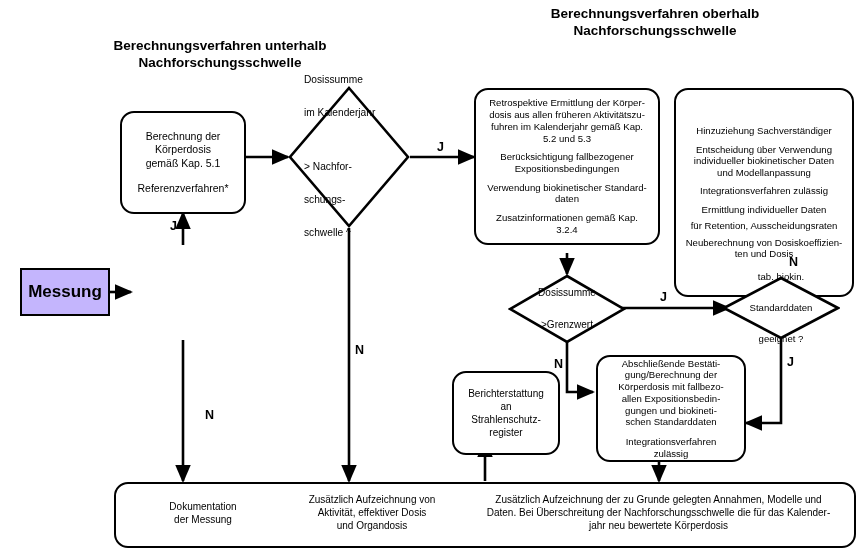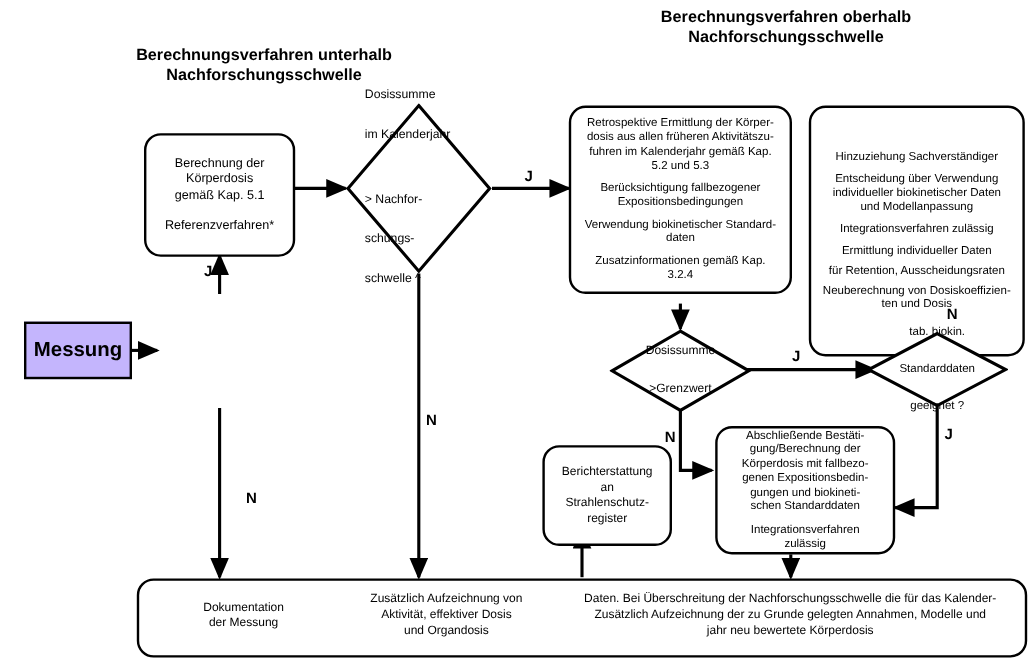--- a/index.html
+++ b/index.html
@@ -159,21 +159,21 @@
       <p>Standarddaten</p>
       <p>geeignet ?</p>
     </div>
   </div>
 
   <div class="node rbox" style="left:596px;top:355px;width:150px;height:107px;padding:3px;">
     <div style="font-size:9.6px;line-height:1.22;">
       <p>Abschließende Bestäti-</p>
       <p>gung/Berechnung der</p>
       <p>Körperdosis mit fallbezo-</p>
-      <p>genen Expositionsbedin-</p>
+      <p>allen Expositionsbedin-</p>
       <p>gungen und biokineti-</p>
       <p>schen Standarddaten</p>
       <p style="height:8px;"></p>
       <p>Integrationsverfahren</p>
       <p>zulässig</p>
     </div>
   </div>
 
   <div class="node rbox" style="left:452px;top:357px;width:108px;height:84px;margin-top:14px;">
     <div style="font-size:10px;line-height:1.3;">
@@ -196,22 +196,22 @@
   <div class="node" style="left:272px;top:485px;width:200px;height:55px;">
     <div style="font-size:10px;line-height:1.3;">
       <p>Zusätzlich Aufzeichnung von</p>
       <p>Aktivität, effektiver Dosis</p>
       <p>und Organdosis</p>
     </div>
   </div>
 
   <div class="node" style="left:466px;top:485px;width:385px;height:55px;">
     <div style="font-size:10px;line-height:1.3;">
+      <p>Zusätzlich Aufzeichnung der zu Grunde gelegten Annahmen, Modelle und</p>
       <p>Daten. Bei Überschreitung der Nachforschungsschwelle die für das Kalender-</p>
-      <p>Zusätzlich Aufzeichnung der zu Grunde gelegten Annahmen, Modelle und</p>
       <p>jahr neu bewertete Körperdosis</p>
     </div>
   </div>
 
   <div class="lbl" style="left:170px;top:220px;">J</div>
   <div class="lbl" style="left:205px;top:409px;">N</div>
   <div class="lbl" style="left:437px;top:141px;">J</div>
   <div class="lbl" style="left:355px;top:344px;">N</div>
   <div class="lbl" style="left:660px;top:291px;">J</div>
   <div class="lbl" style="left:554px;top:358px;">N</div>

